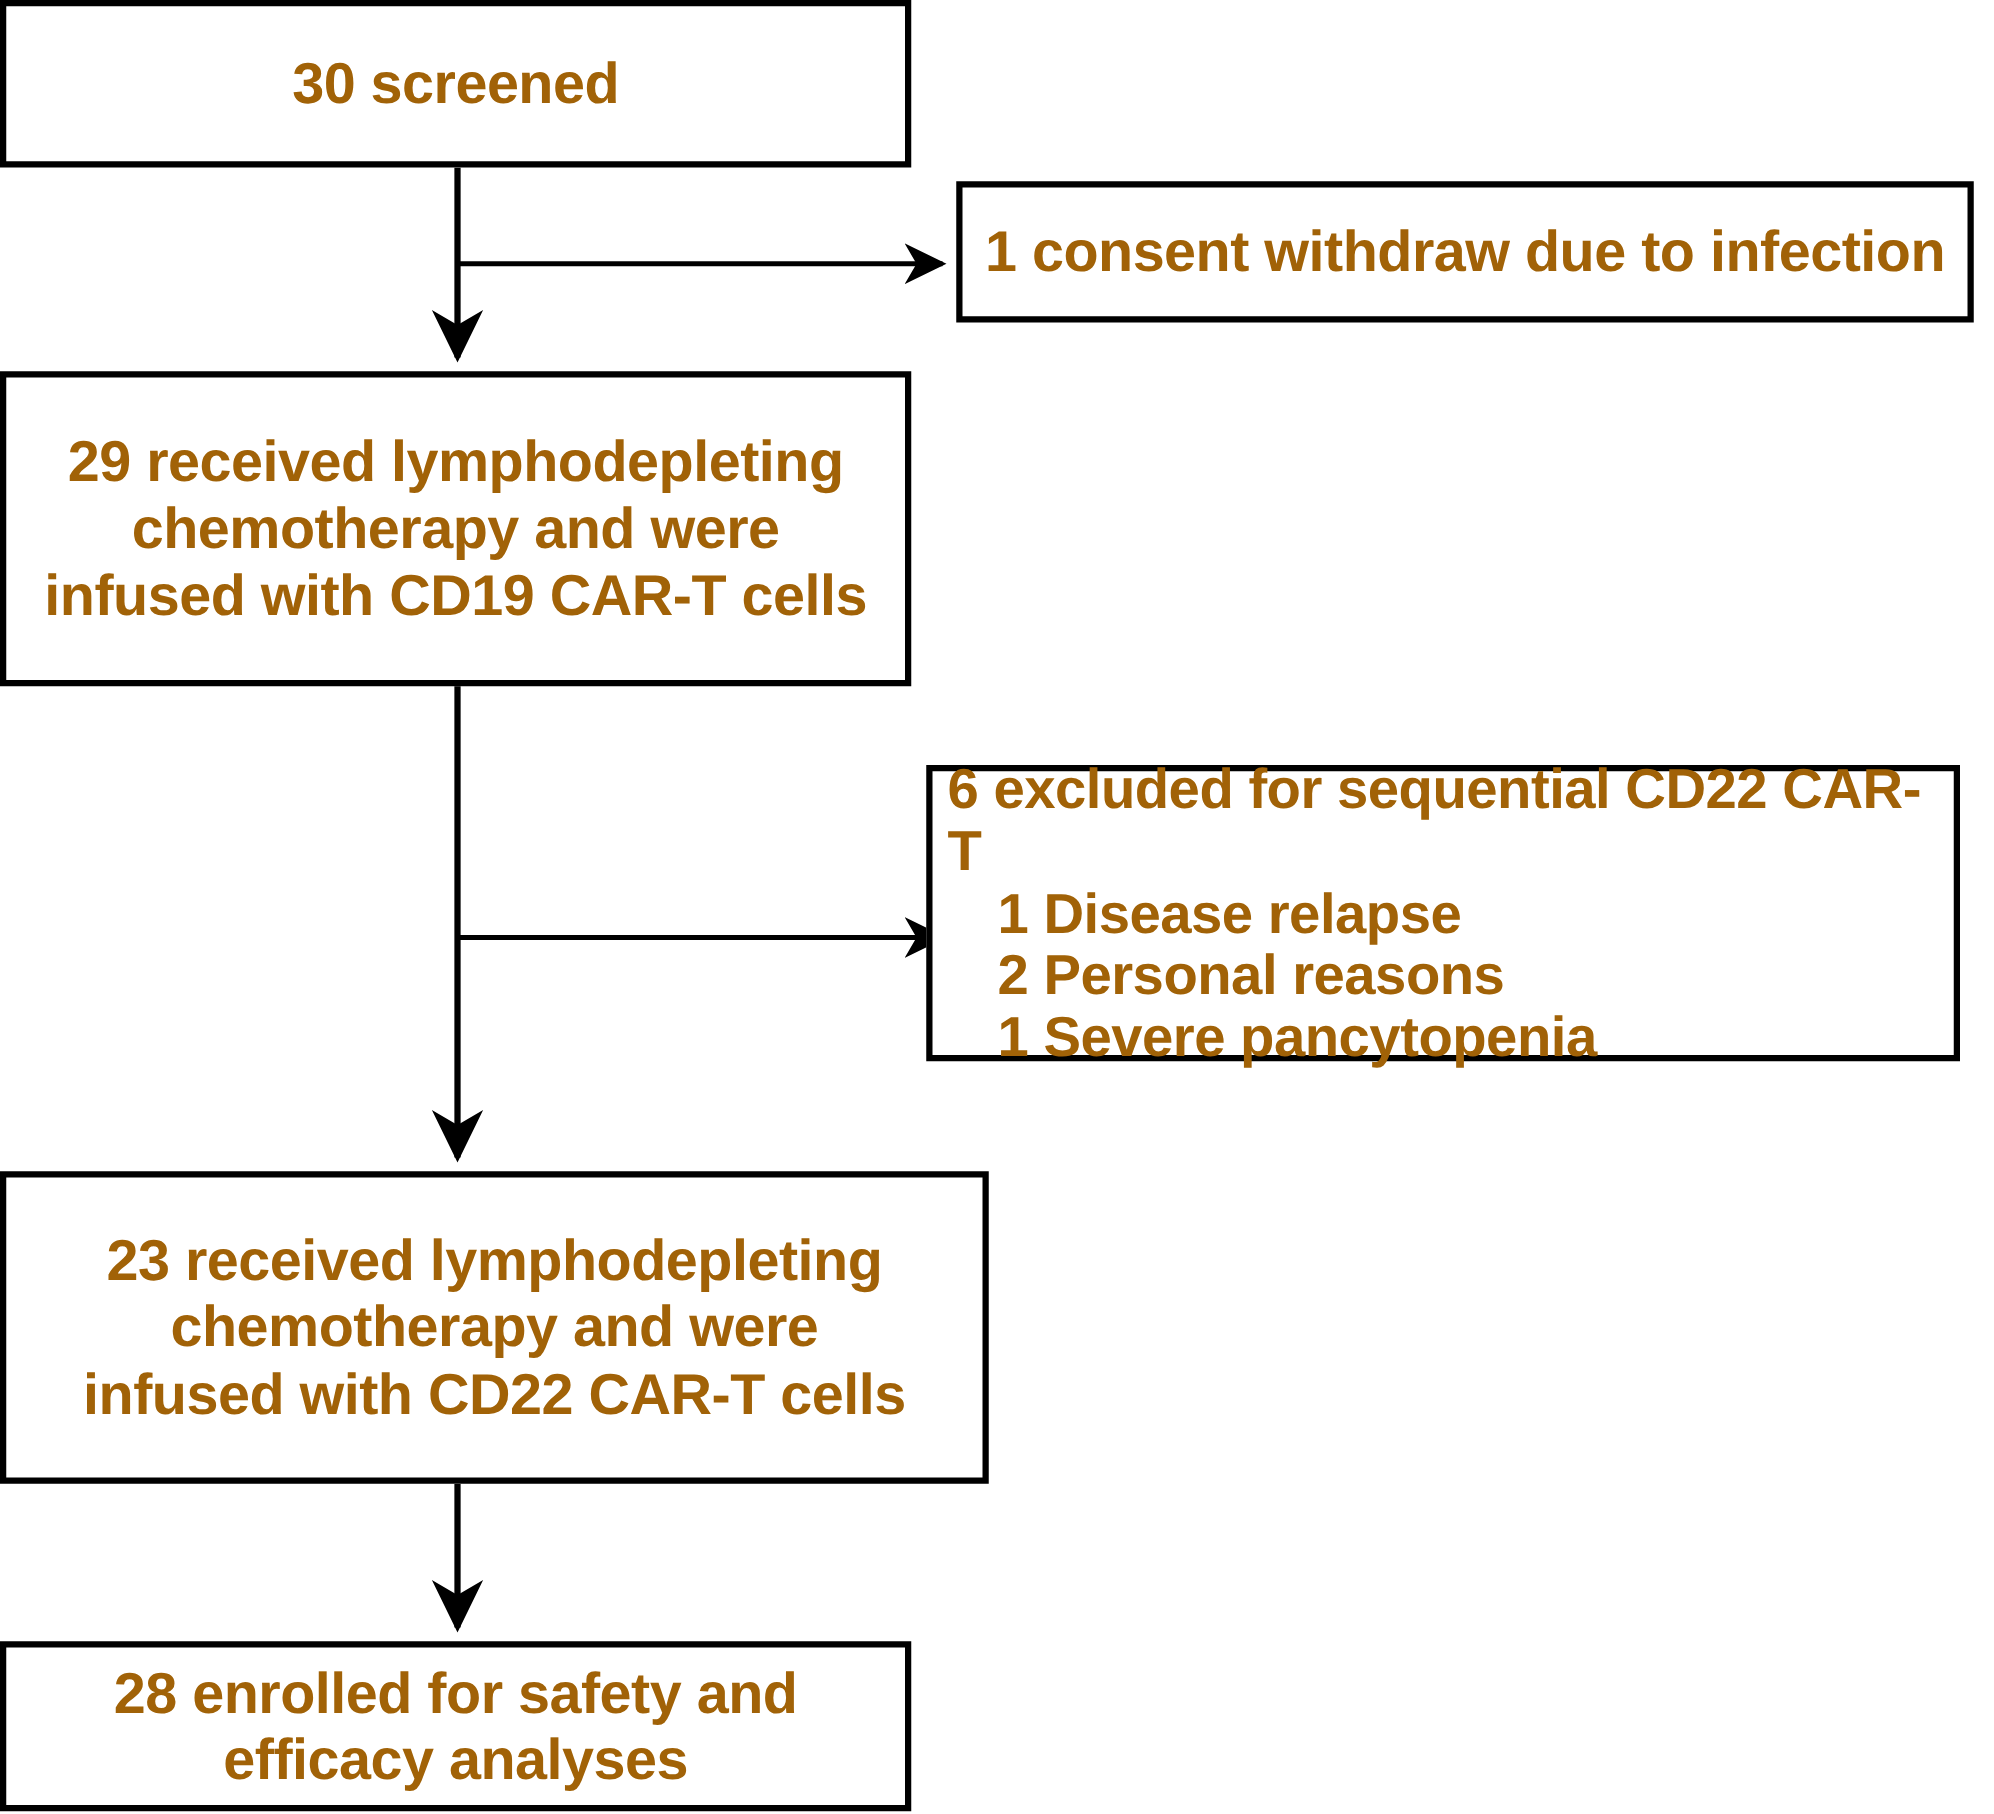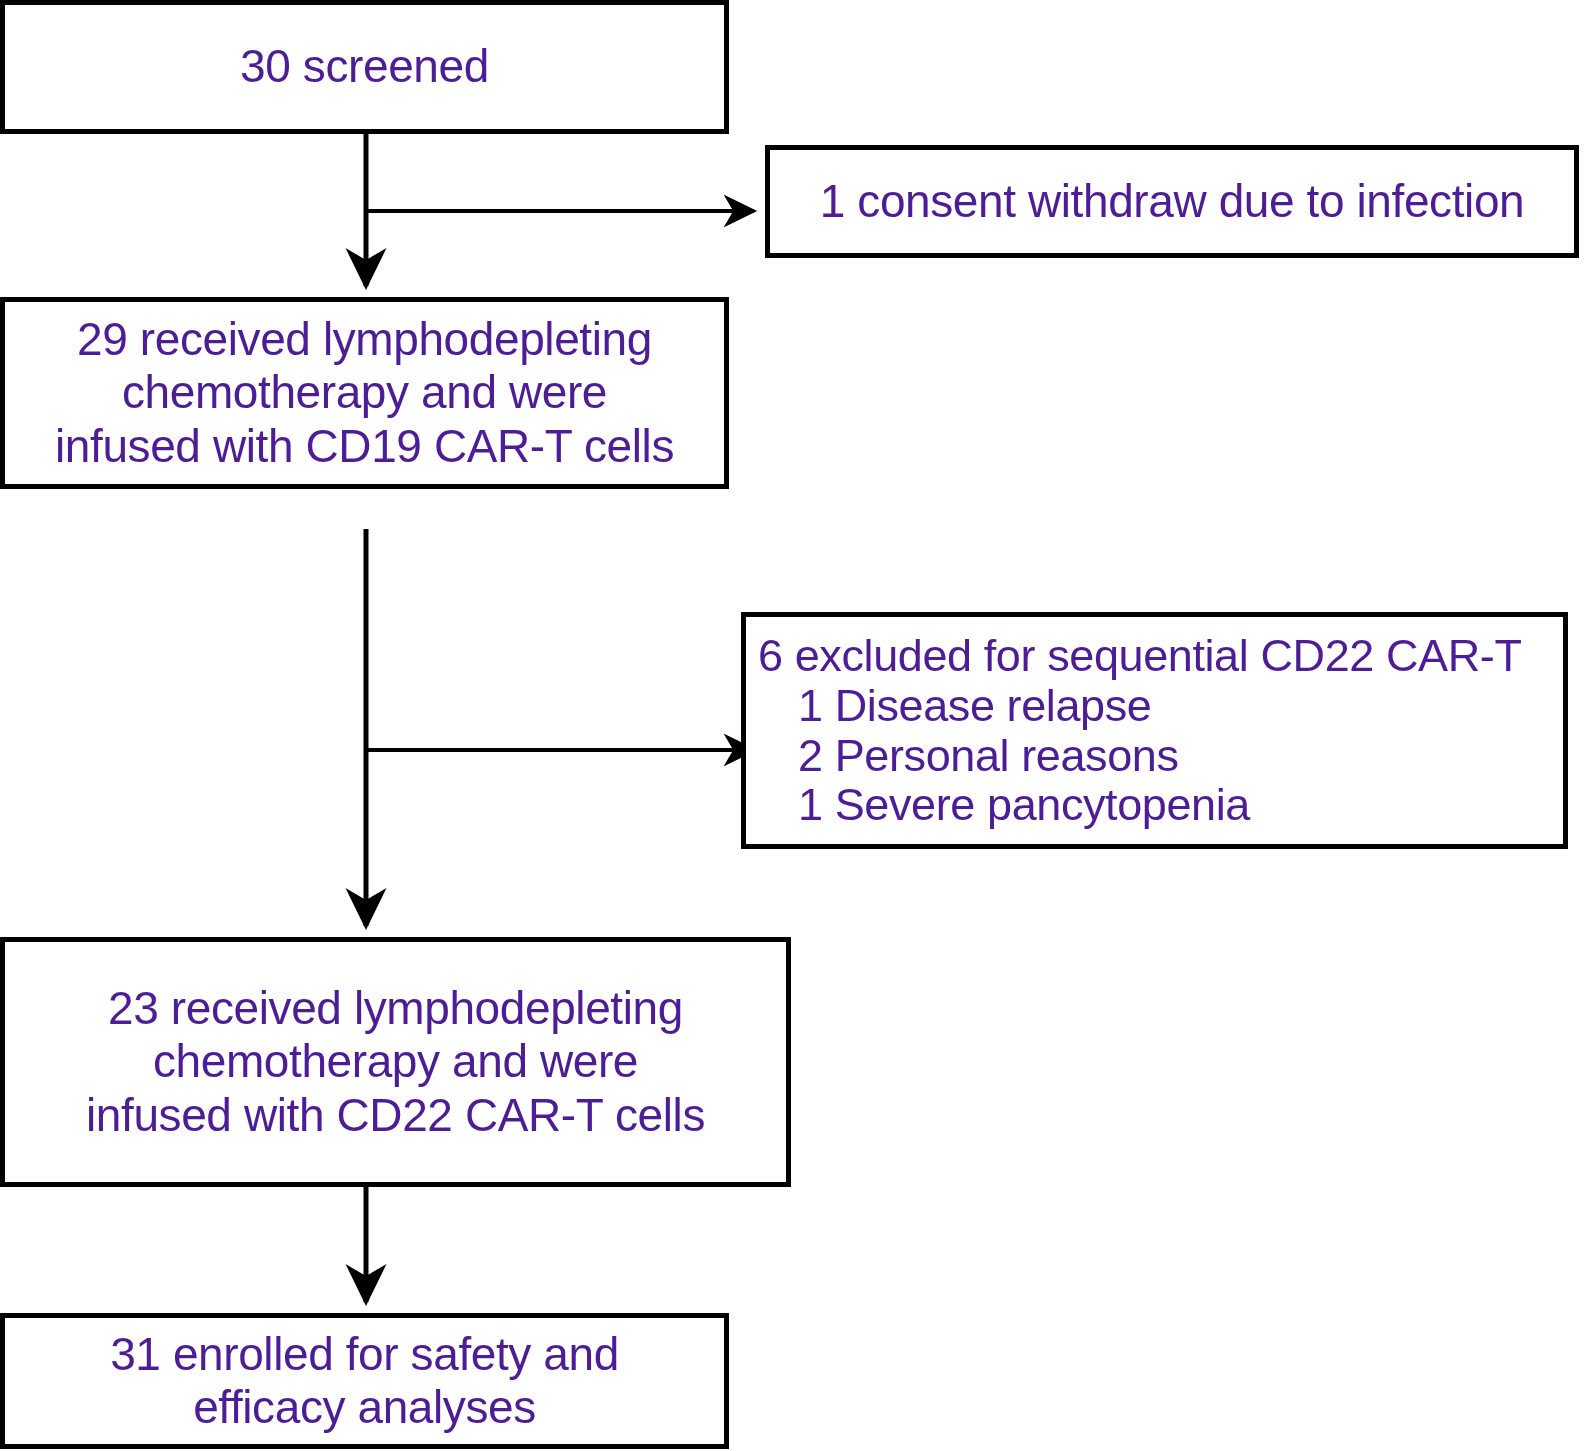--- a/index.html
+++ b/index.html
@@ -18,22 +18,22 @@
   .node {
     position: absolute;
     box-sizing: border-box;
     background: #ffffff;
     border: 5px solid #000000;
     display: flex;
     align-items: center;
     justify-content: center;
   }
   .node .node-text {
-    font-weight: normal;
-    color: #4c1d95;
+    font-weight: bold;
+    color: #a16207;
     line-height: 1.16;
     white-space: pre-line;
     letter-spacing: -0.4px;
   }
 
   
   #node-screened {
     left: 0px;
     top: 0px;
     width: 729px;
@@ -41,21 +41,21 @@
   }
   #node-screened .node-text {
     font-size: 46px;
     text-align: center;
   }
 
   #node-cd19 {
     left: 0px;
     top: 297px;
     width: 729px;
-    height: 192px;
+    height: 252px;
   }
   #node-cd19 .node-text {
     font-size: 46px;
     text-align: center;
   }
 
   #node-cd22 {
     left: 0px;
     top: 937px;
     width: 791px;
@@ -168,17 +168,17 @@
     <div class="node-text"><span>6 excluded for sequential CD22 CAR-T</span><span class="sub">1 Disease relapse</span><span class="sub">2 Personal reasons</span><span class="sub">1 Severe pancytopenia</span></div>
   </div>
 
   <div class="node" id="node-cd22">
     <div class="node-text">23 received lymphodepleting
 chemotherapy and were
 infused with CD22 CAR-T cells</div>
   </div>
 
   <div class="node" id="node-enrolled">
-    <div class="node-text">31 enrolled for safety and
+    <div class="node-text">28 enrolled for safety and
 efficacy analyses</div>
   </div>
 
 </div>
 
 </body></html>

